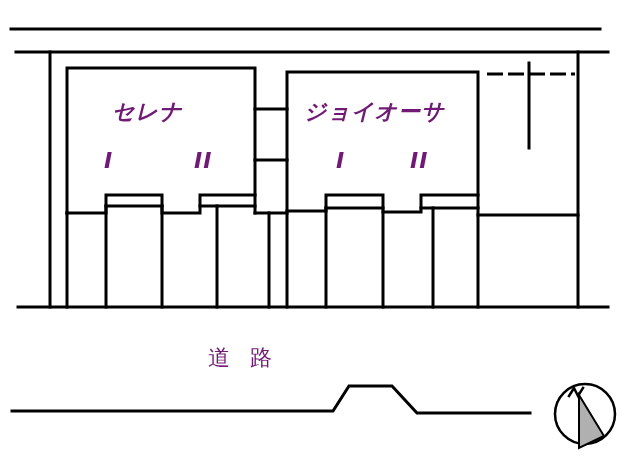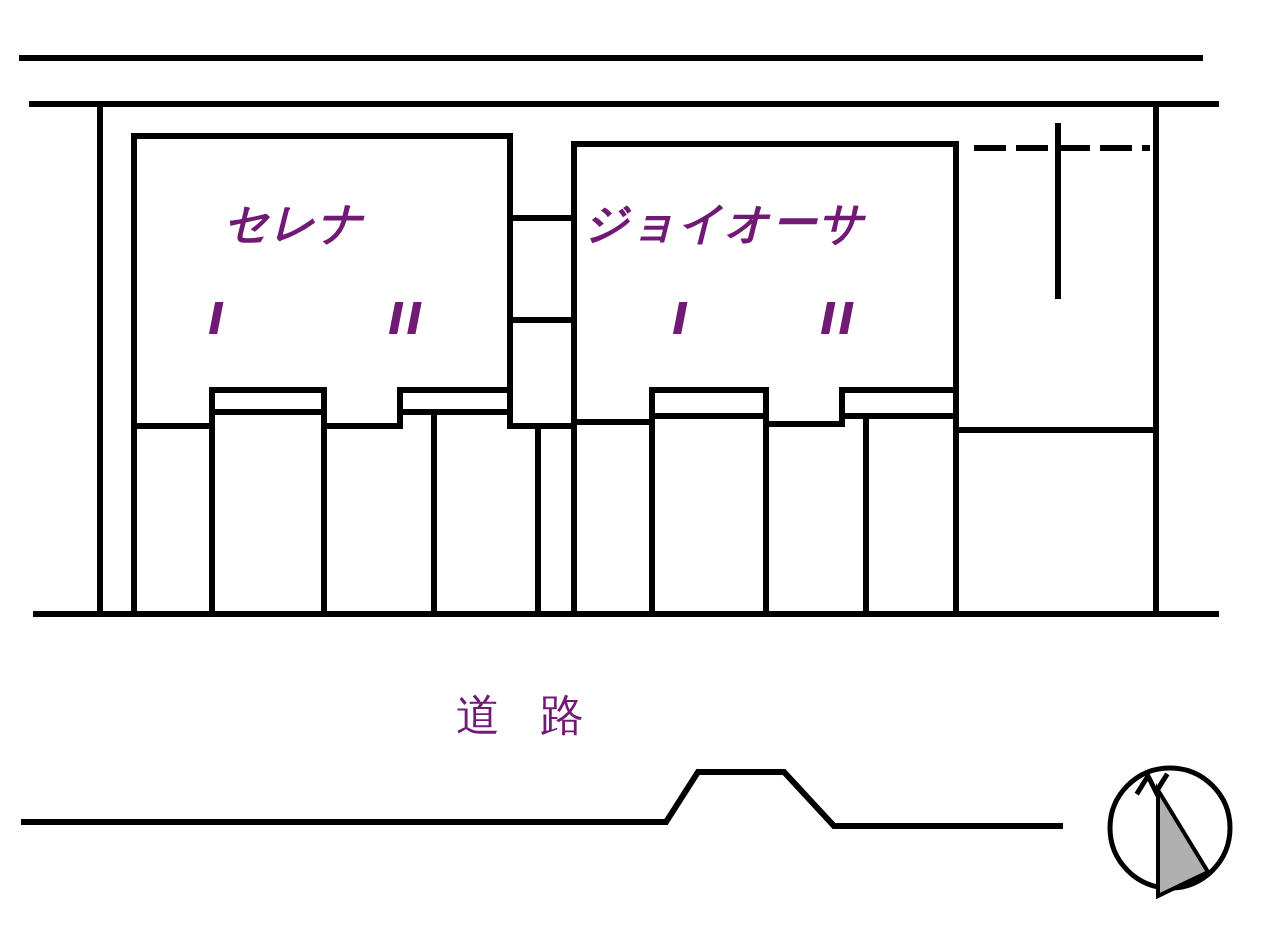--- a/index.html
+++ b/index.html
@@ -60,17 +60,17 @@
       <polygon points="579,395 579,448 604,436" fill="#b0b0b0" stroke-width="2"></polygon>
       <path d="M569,396 L574,388 L578,396 L583,388" stroke-width="2.5" stroke-linejoin="miter"></path>
     </g>
   </g>
 </svg>
 
 <div class="label bldg-name" style="left:112px; top:97px;">セレナ</div>
 <div class="label unit" style="left:104px; top:148px;">I</div>
 <div class="label unit" style="left:194px; top:148px;">II</div>
 
-<div class="label bldg-name" style="left:292px; top:97px;">ジョイオーサ</div>
+<div class="label bldg-name" style="left:304px; top:97px;">ジョイオーサ</div>
 <div class="label unit" style="left:336px; top:148px;">I</div>
 <div class="label unit" style="left:410px; top:148px;">II</div>
 
-<div class="label road" style="left:228px; top:343px;text-align:right;">道路</div>
+<div class="label road" style="left:208px; top:343px;text-align:right;">道路</div>
 
 </body></html>

